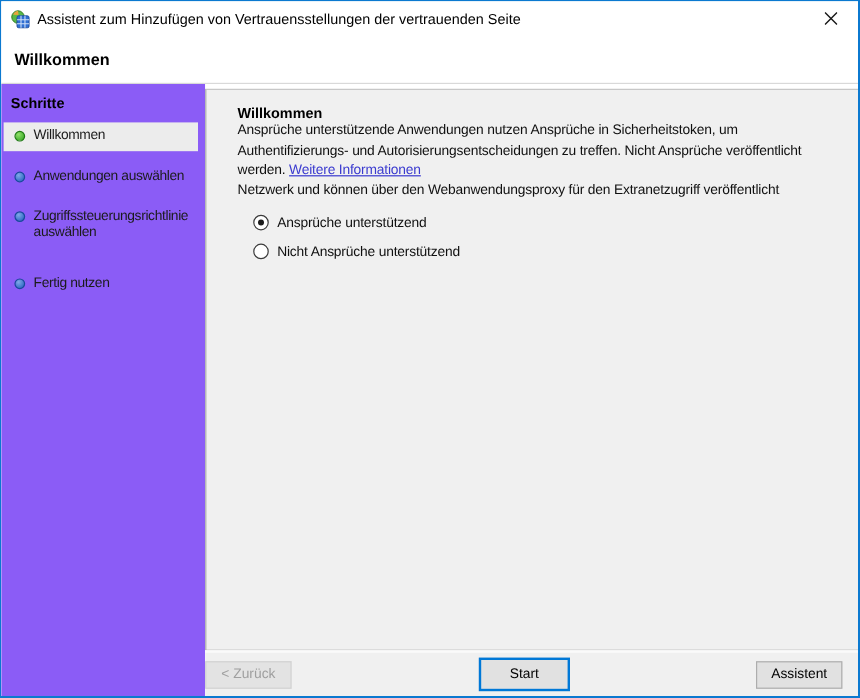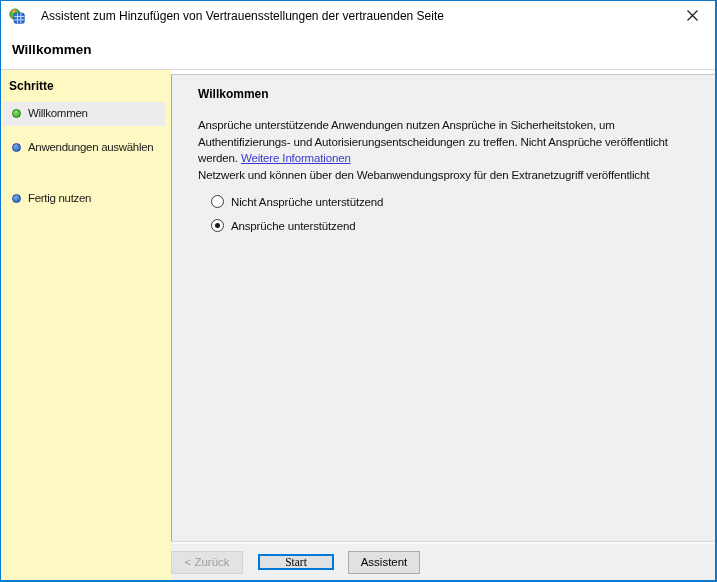--- a/index.html
+++ b/index.html
@@ -14,21 +14,21 @@
     overflow:hidden;
   }
 
   
   .titlebar{
     height:29px; background:#ffffff; flex:0 0 29px;
     display:flex; align-items:center;
   }
   .titlebar .app-icon{ width:16px; height:16px; margin-left:8px; flex:0 0 16px; }
   .titlebar .title{
-    margin-left:16px; font-size:12px; color:#000;
+    margin-left:6px; font-size:12px; color:#000;
     white-space:nowrap; overflow:hidden;
   }
   .close-btn{
     margin-left:auto; width:45px; height:29px;
     display:flex; align-items:center; justify-content:center;
     background:transparent; border:0; cursor:pointer;
   }
 
   
   .page-header{
@@ -37,21 +37,21 @@
     display:flex; align-items:center;
   }
   .page-header .page-title{
     font-size:13.5px; font-weight:bold; color:#000; margin-left:11px;
   }
 
   
   .body-row{ flex:1; display:flex; background:#ffffff; min-height:0; }
 
   .sidebar{
-    width:170px; flex:0 0 170px; background:#fef9c3;
+    width:170px; flex:0 0 170px; background:#8b5cf6;
     padding-top:9px; overflow:hidden;
   }
   .steps-title{
     font-size:12px; font-weight:bold; color:#000;
     margin:0 0 9px 8px;
   }
   .step-item{
     display:flex; align-items:flex-start;
     padding:5px 4px 5px 9px; margin:0 6px 1px 2px;
     font-size:11.5px; letter-spacing:-0.3px; line-height:13.5px; color:#1b1b1b;
@@ -68,49 +68,50 @@
 
   .right-col{ flex:1; display:flex; flex-direction:column; background:#ffffff; padding-top:4px; min-width:0; }
 
   .content-pane{
     flex:1; background:#f0f0f0;
     border-left:1px solid #a9a9a9; border-top:1px solid #c7c7c7;
     border-bottom:1px solid #d8d8d8;
     padding:12px 8px 0 26px; overflow:hidden;
   }
   .content-heading{ font-size:12px; font-weight:bold; color:#000; }
-  .intro{ margin-top:16px; font-size:11.5px; letter-spacing:-0.15px; line-height:16.5px; color:#101010; }
+  .intro{ font-size:11.5px; letter-spacing:-0.15px; line-height:16.5px; color:#101010; }
   .intro .line{ white-space:nowrap; }
   .link{ color:#3a3acf; text-decoration:underline; cursor:pointer; }
 
   .options{ margin:12px 0 0 13px; }
   .radio-row{ display:flex; align-items:center; margin-bottom:11px; cursor:default; }
   .radio{
     width:13px; height:13px; border:1px solid #3c3c3c; border-radius:50%;
     background:#fff; position:relative; flex:0 0 13px;
   }
   .radio.checked::after{
     content:""; position:absolute; left:3px; top:3px; right:3px; bottom:3px;
     background:#1c1c1c; border-radius:50%;
   }
   .radio-label{ margin-left:7px; font-size:11.5px; letter-spacing:-0.15px; color:#101010; }
 
   
   .button-bar{
     height:38px; flex:0 0 38px; background:#f0f0f0;
     border-top:2px solid #fafafa;
-    display:flex; align-items:center; justify-content:flex-start;
-    padding-right:3px;
+    display:flex; align-items:center; justify-content:space-between;
+    padding-right:13px;
+    gap:24px;
   }
   .btn{
     width:72px; height:23px; font-size:11.5px; font-family:"Liberation Sans", sans-serif;
     background:#e1e1e1; border:1px solid #adadad; color:#000; cursor:pointer;
   }
   .btn:disabled{ background:#e3e3e3; border-color:#d2d2d2; color:#9f9f9f; cursor:default; }
-  .btn.default{ width:76px; height:16px; border:2px solid #0078d7;font-family:Liberation Serif, serif; }
+  .btn.default{ width:76px; height:28px; border:2px solid #0078d7; }
   .btn + .btn{ margin-left:14px; }
   .btn.back{ margin-right:1px; }
 </style>
 </head>
 <body>
 
 <div class="window">
 
   <div class="titlebar">
     <svg class="app-icon" viewBox="0 0 16 16">
@@ -139,20 +140,25 @@
       <div class="step-item current">
         <span class="bullet green"></span>
         <span class="step-label">Willkommen</span>
       </div>
       <div class="step-gap"></div>
       <div class="step-item">
         <span class="bullet blue"></span>
         <span class="step-label">Anwendungen auswählen</span>
       </div>
       <div class="step-gap"></div>
+      <div class="step-item">
+        <span class="bullet blue"></span>
+        <span class="step-label">Zugriffssteuerungsrichtlinie
+auswählen</span>
+      </div>
       <div class="step-gap"></div>
       <div class="step-gap"></div>
       <div class="step-item">
         <span class="bullet blue"></span>
         <span class="step-label">Fertig nutzen</span>
       </div>
     </div>
 
     <div class="right-col">
 
@@ -163,26 +169,26 @@
           <div class="line">Ansprüche unterstützende Anwendungen nutzen Ansprüche in Sicherheitstoken, um</div>
           <div class="line">Authentifizierungs- und Autorisierungsentscheidungen zu treffen. Nicht Ansprüche veröffentlicht</div>
           <div class="line"><span>werden.</span>
             <a class="link">Weitere Informationen</a>
           </div>
           <div class="line">Netzwerk und können über den Webanwendungsproxy für den Extranetzugriff veröffentlicht</div>
         </div>
 
         <div class="options">
           <div class="radio-row">
+            <span class="radio checked"></span>
+            <span class="radio-label">Ansprüche unterstützend</span>
+          </div>
+          <div class="radio-row">
             <span class="radio"></span>
             <span class="radio-label">Nicht Ansprüche unterstützend</span>
-          </div>
-          <div class="radio-row">
-            <span class="radio checked"></span>
-            <span class="radio-label">Ansprüche unterstützend</span>
           </div>
         </div>
       </div>
 
       <div class="button-bar">
         <button class="btn back" disabled="">&lt; Zurück</button>
         <button class="btn default">Start</button>
         <button class="btn">Assistent</button>
       </div>
 

